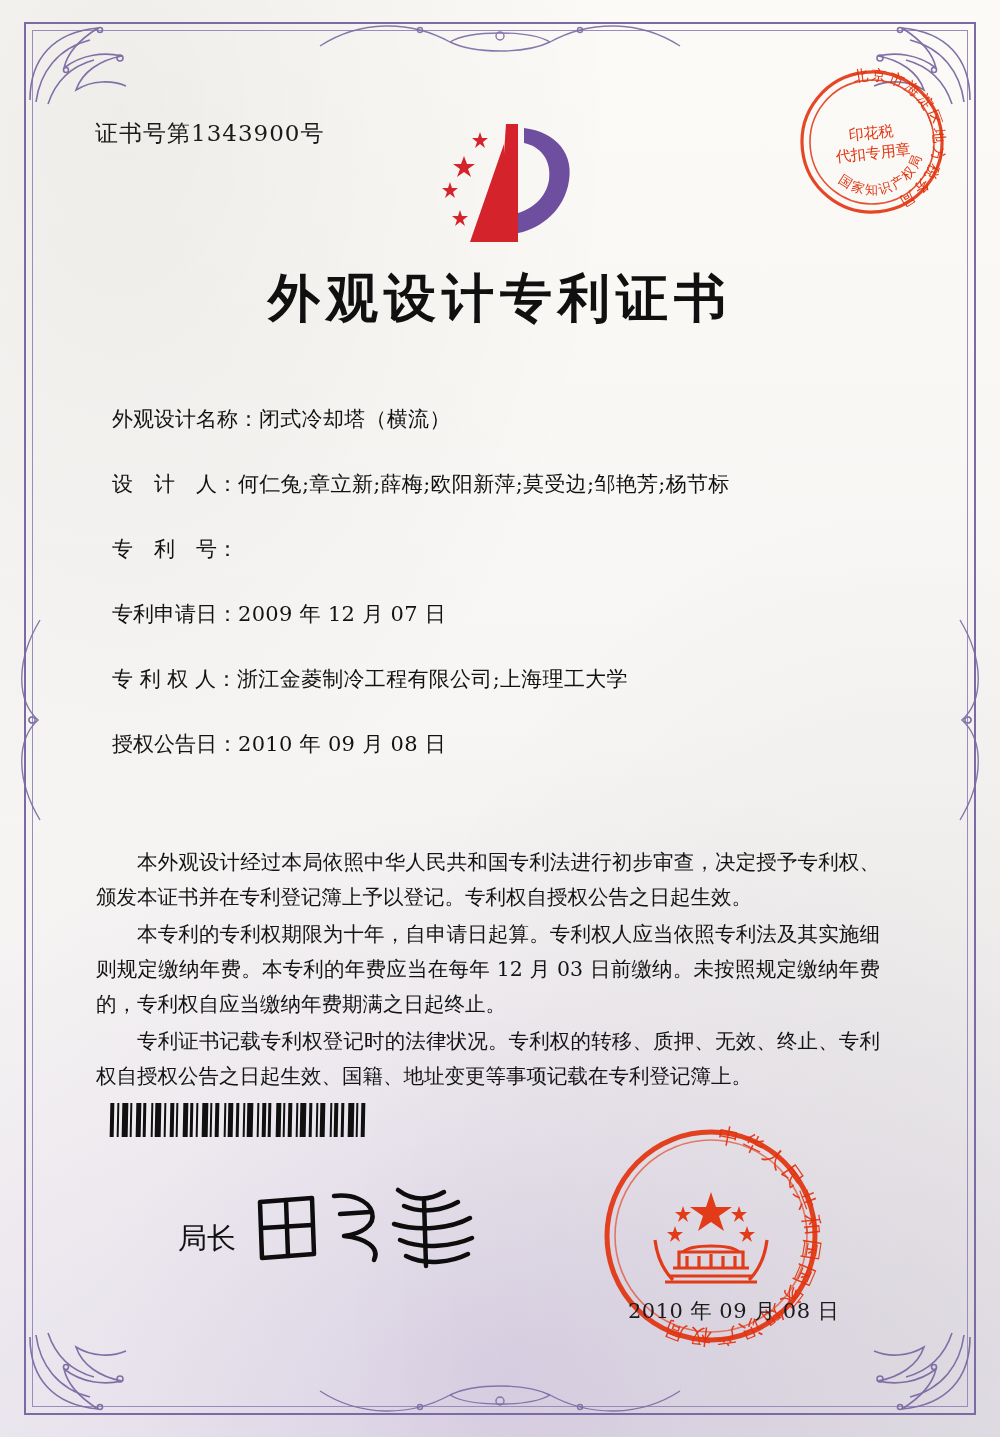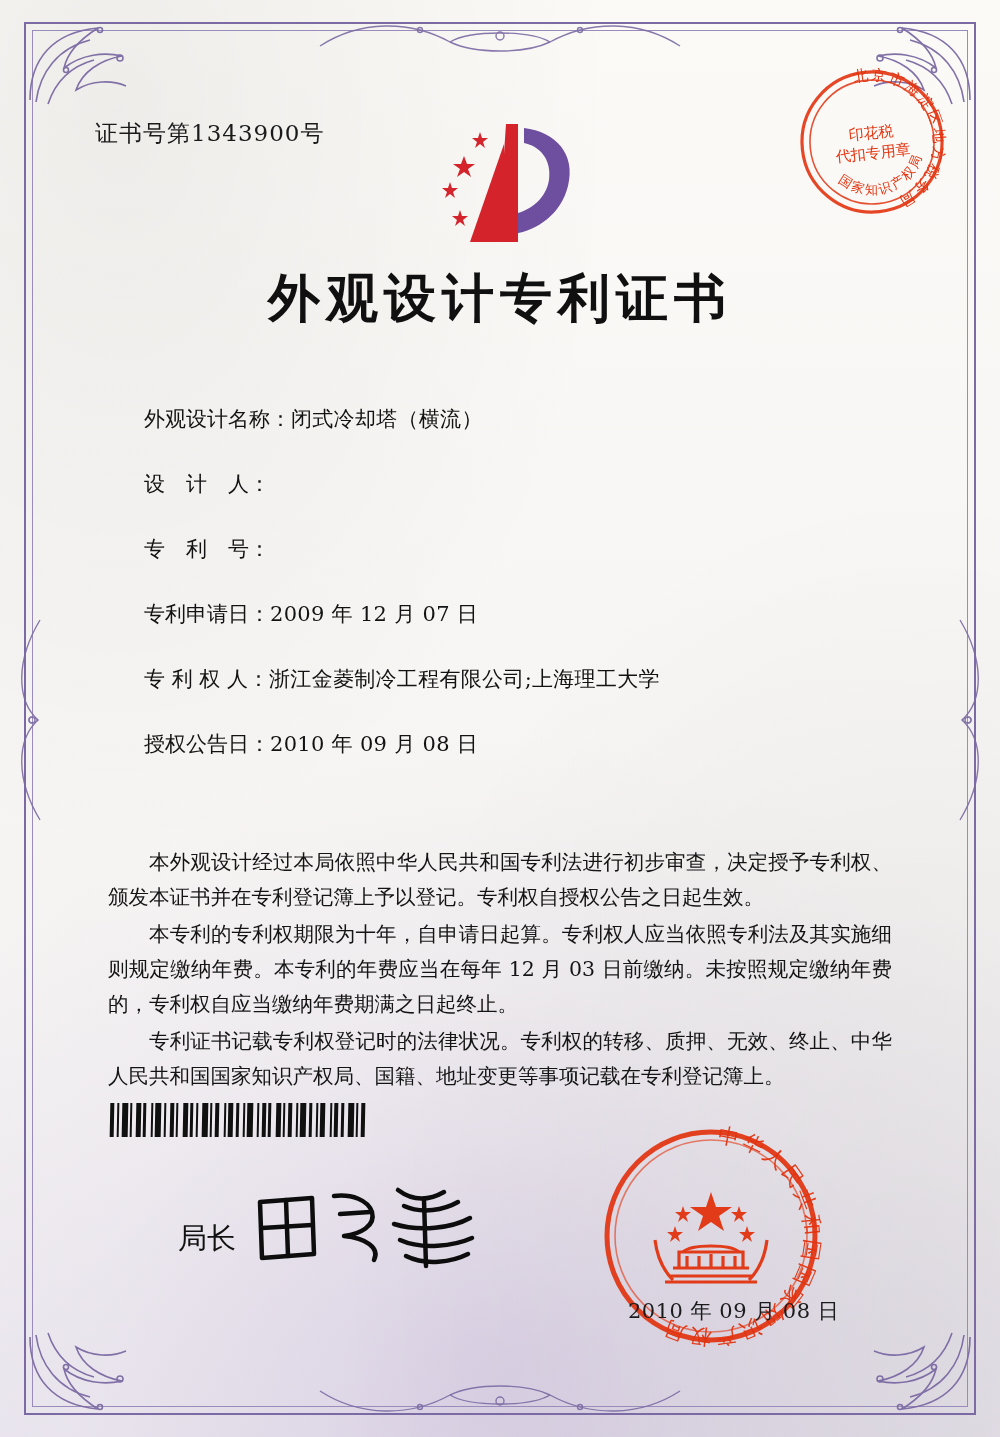--- a/index.html
+++ b/index.html
@@ -104,21 +104,20 @@
     color: #101010;
     font-family: "DejaVu Serif", serif;
   }
 
   
   .fields {
     position: absolute;
     left: 112px;
     top: 405px;
     width: 800px;
-    margin-left: 32px;
   }
   .field-row {
     display: flex;
     align-items: baseline;
     margin-bottom: 37px;
     font-size: 21px;
     color: #121212;
     font-family: "DejaVu Serif", serif;
   }
   .field-label {
@@ -126,21 +125,21 @@
     flex: 0 0 auto;
   }
   .field-value {
     flex: 1 1 auto;
     letter-spacing: 0.3px;
   }
 
   
   .body-text {
     position: absolute;
-    left: 108px;
+    left: 96px;
     top: 845px;
     width: 784px;
     font-size: 20.5px;
     line-height: 35px;
     color: #141414;
     font-family: "DejaVu Serif", serif;
     text-align: justify;
   }
   .body-text p {
     margin: 0 0 2px 0;
@@ -355,20 +354,21 @@
 
   <div class="fields">
 
     <div class="field-row">
       <span class="field-label">外观设计名称：</span>
       <span class="field-value">闭式冷却塔（横流）</span>
     </div>
 
     <div class="field-row">
       <span class="field-label">设　计　人：</span>
+      <span class="field-value">何仁兔;章立新;薛梅;欧阳新萍;莫受边;邹艳芳;杨节标</span>
     </div>
 
     <div class="field-row">
       <span class="field-label">专　利　号：</span>
     </div>
 
     <div class="field-row">
       <span class="field-label">专利申请日：</span>
       <span class="field-value">2009 年 12 月 07 日</span>
     </div>
@@ -381,21 +381,21 @@
     <div class="field-row">
       <span class="field-label">授权公告日：</span>
       <span class="field-value">2010 年 09 月 08 日</span>
     </div>
 
   </div>
 
   <div class="body-text">
     <p>本外观设计经过本局依照中华人民共和国专利法进行初步审查，决定授予专利权、颁发本证书并在专利登记簿上予以登记。专利权自授权公告之日起生效。</p>
     <p>本专利的专利权期限为十年，自申请日起算。专利权人应当依照专利法及其实施细则规定缴纳年费。本专利的年费应当在每年 12 月 03 日前缴纳。未按照规定缴纳年费的，专利权自应当缴纳年费期满之日起终止。</p>
-    <p>专利证书记载专利权登记时的法律状况。专利权的转移、质押、无效、终止、中华人民共和国国家知识产权局、国籍、地址变更等事项记载在专利登记簿上。</p>
+    <p>专利证书记载专利权登记时的法律状况。专利权的转移、质押、无效、终止、专利权自授权公告之日起生效、国籍、地址变更等事项记载在专利登记簿上。</p>
   </div>
 
   <div class="barcode">
     <i style="width:4px"></i>
       <i style="width:3px;background:transparent"></i>
     <i style="width:2px"></i>
       <i style="width:3px;background:transparent"></i>
     <i style="width:6px"></i>
       <i style="width:2px;background:transparent"></i>
     <i style="width:2px"></i>

